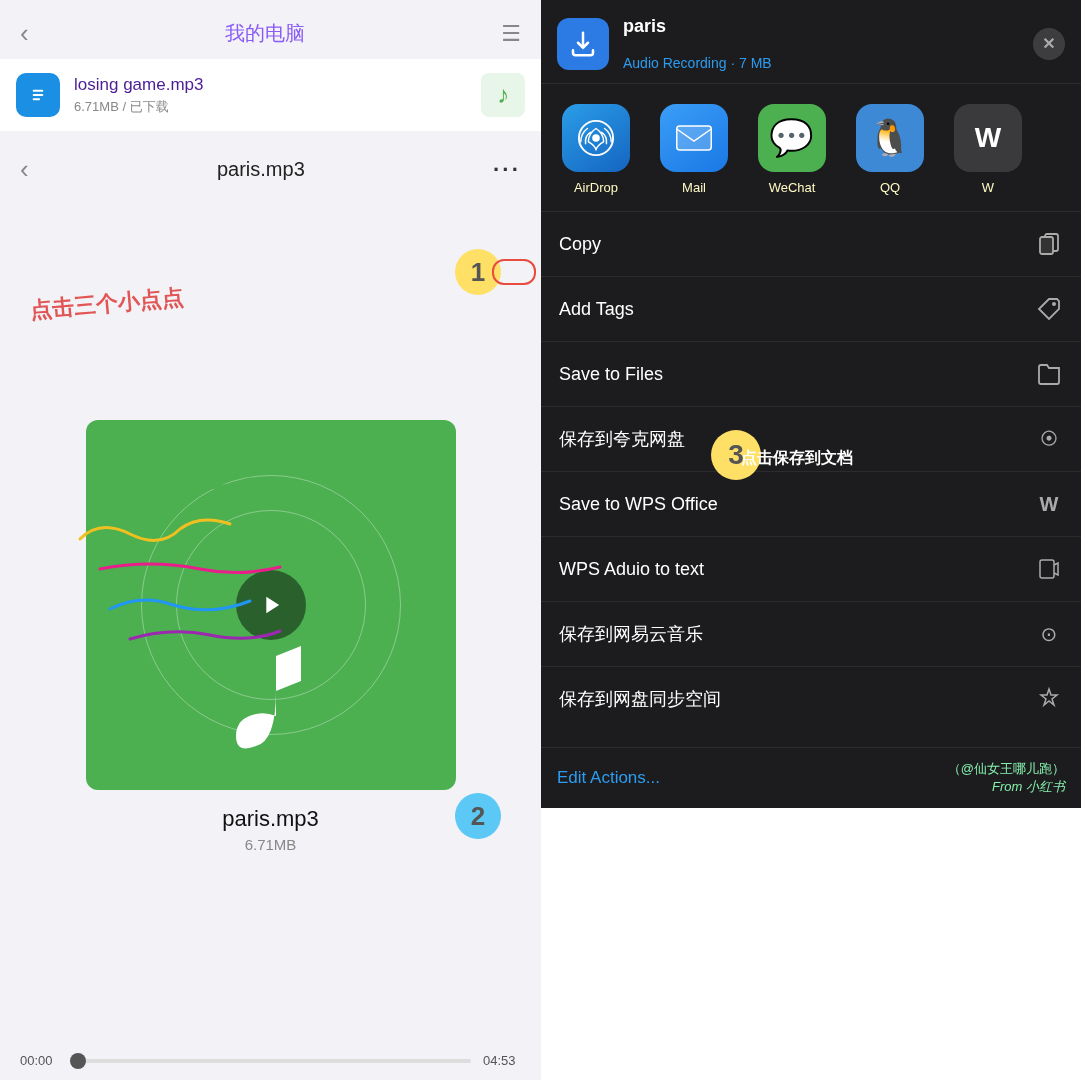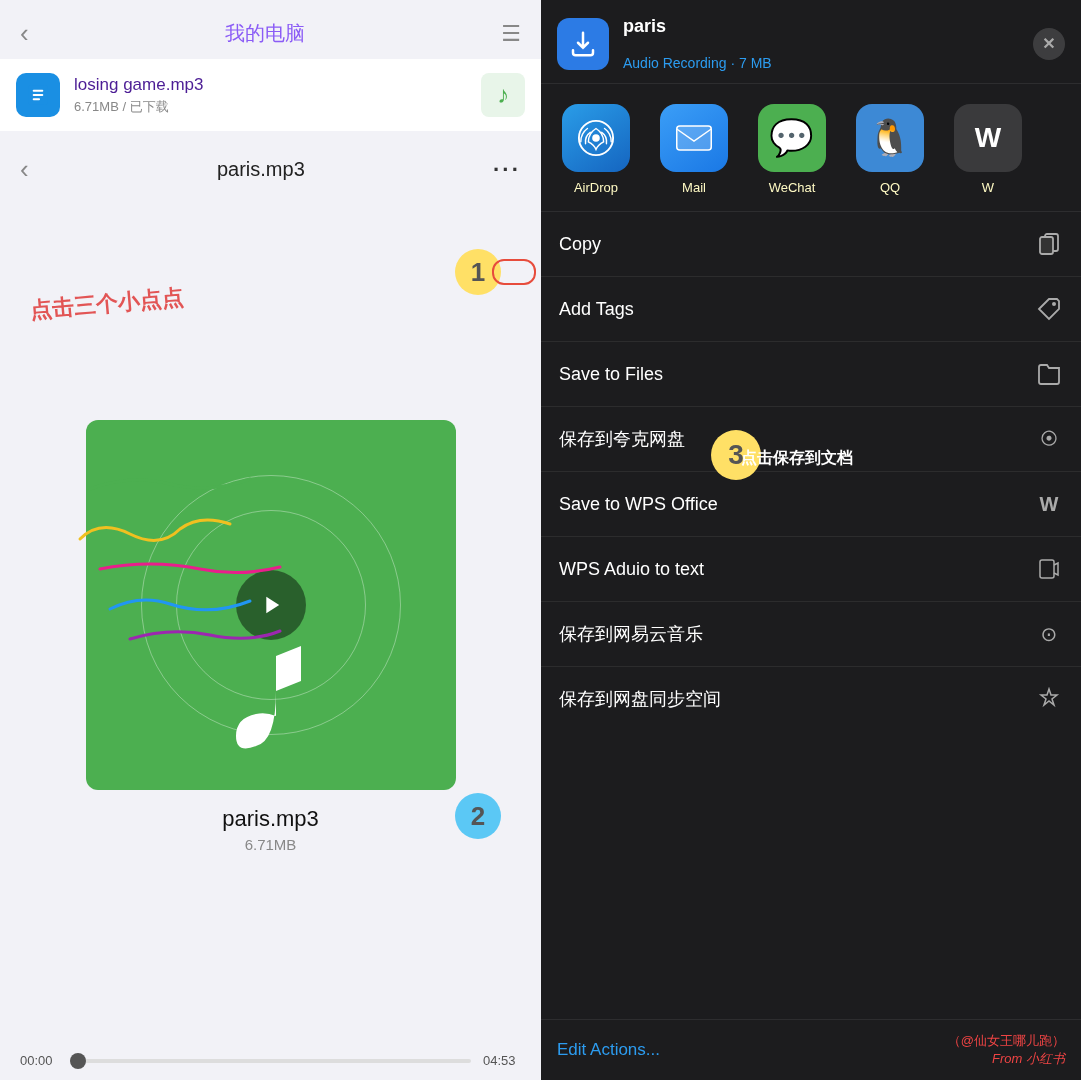--- a/index.html
+++ b/index.html
@@ -272,21 +272,21 @@
       left: 0;
       width: 100%;
       height: 100%;
       pointer-events: none;
       z-index: 5;
     }
 
     
     .right-panel {
       width: 540px;
-      height: 1080px;
+      height: 808px;
       background: #1c1c1e;
       display: flex;
       flex-direction: column;
       position: relative;
     }
 
     
     .share-header {
       display: flex;
       align-items: center;
@@ -408,21 +408,21 @@
     }
 
     .edit-actions {
       font-size: 17px;
       color: #2c9cf0;
       cursor: pointer;
     }
 
     .watermark {
       font-size: 13px;
-      color: #ef4444;
+      color: #86efac;
       text-align: right;
     }
 
     
     .annotation-3 {
       position: absolute;
       top: 430px;
       left: 170px;
       width: 50px;
       height: 50px;

